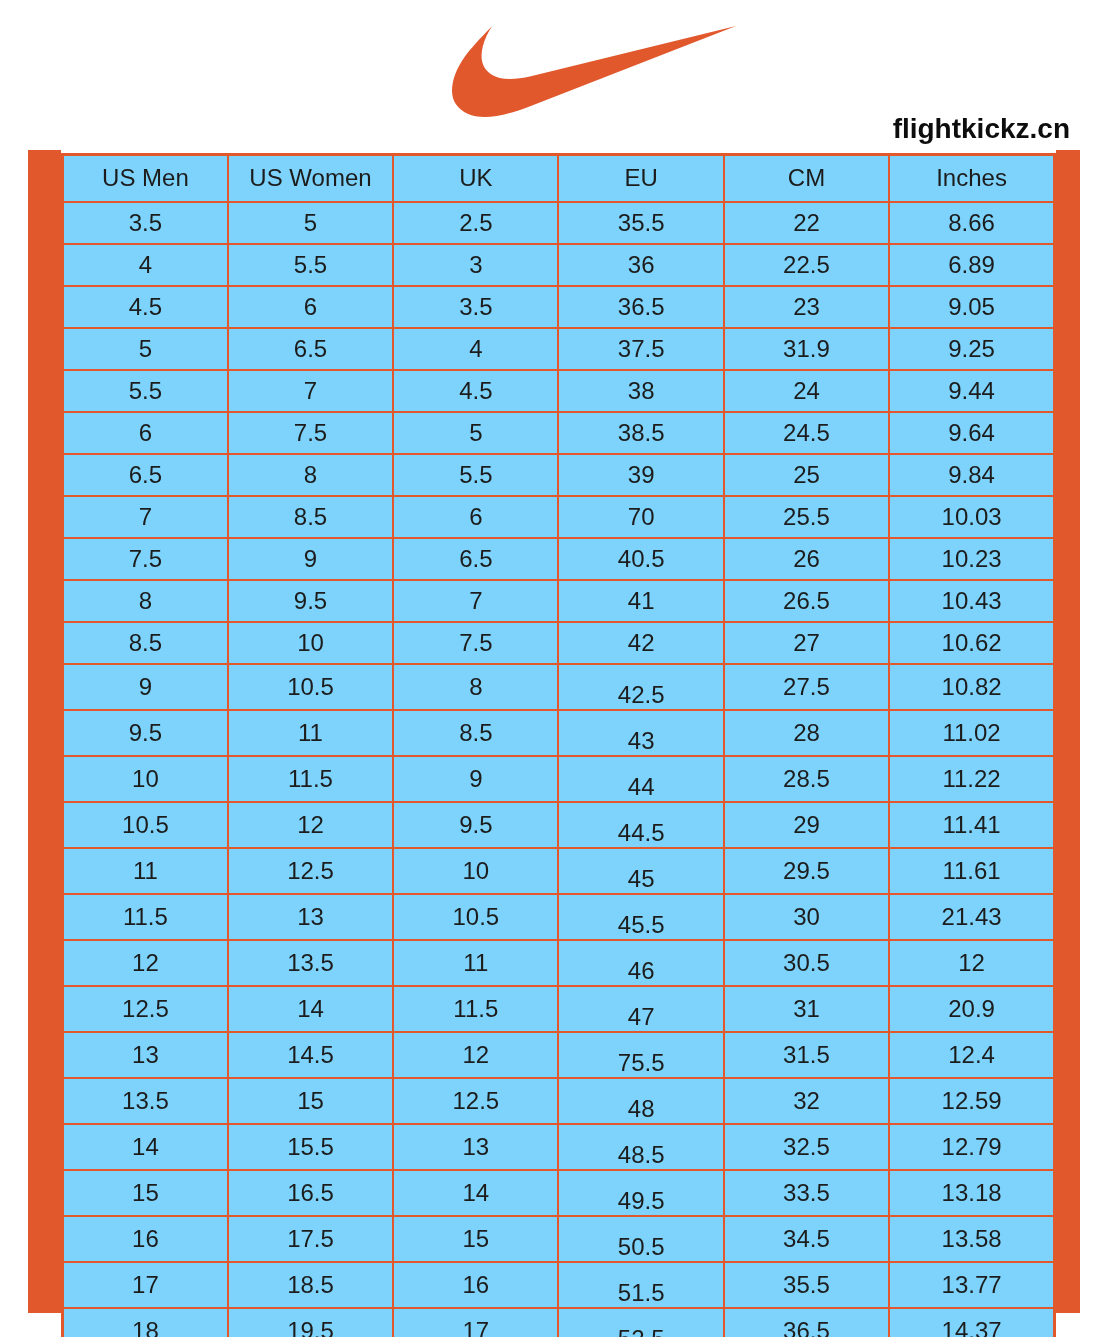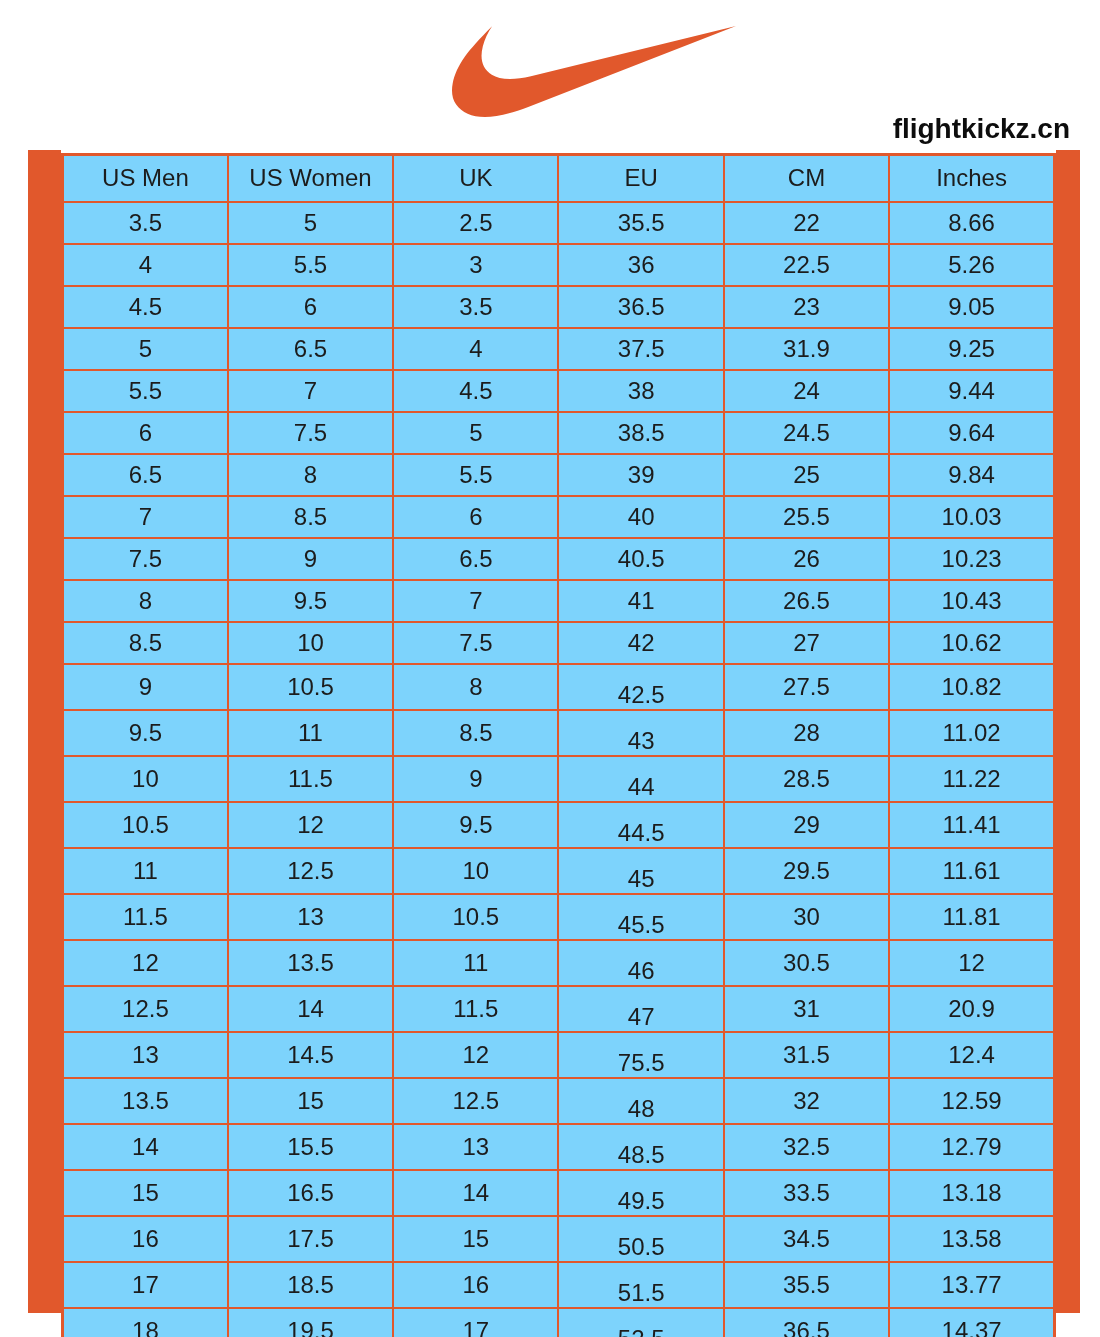--- a/index.html
+++ b/index.html
@@ -103,21 +103,21 @@
           <td>35.5</td>
           <td>22</td>
           <td>8.66</td>
         </tr>
         <tr>
           <td>4</td>
           <td>5.5</td>
           <td>3</td>
           <td>36</td>
           <td>22.5</td>
-          <td>5.26</td>
+          <td>6.89</td>
         </tr>
         <tr>
           <td>4.5</td>
           <td>6</td>
           <td>3.5</td>
           <td>36.5</td>
           <td>23</td>
           <td>9.05</td>
         </tr>
         <tr>
@@ -149,21 +149,21 @@
           <td>8</td>
           <td>5.5</td>
           <td>39</td>
           <td>25</td>
           <td>9.84</td>
         </tr>
         <tr>
           <td>7</td>
           <td>8.5</td>
           <td>6</td>
-          <td>40</td>
+          <td>70</td>
           <td>25.5</td>
           <td>10.03</td>
         </tr>
         <tr>
           <td>7.5</td>
           <td>9</td>
           <td>6.5</td>
           <td>40.5</td>
           <td>26</td>
           <td>10.23</td>
@@ -223,21 +223,21 @@
           <td class="eu-top">45</td>
           <td>29.5</td>
           <td>11.61</td>
         </tr>
         <tr>
           <td>11.5</td>
           <td>13</td>
           <td>10.5</td>
           <td class="eu-top">45.5</td>
           <td>30</td>
-          <td>11.81</td>
+          <td>21.43</td>
         </tr>
         <tr>
           <td>12</td>
           <td>13.5</td>
           <td>11</td>
           <td class="eu-top">46</td>
           <td>30.5</td>
           <td>12</td>
         </tr>
         <tr>

